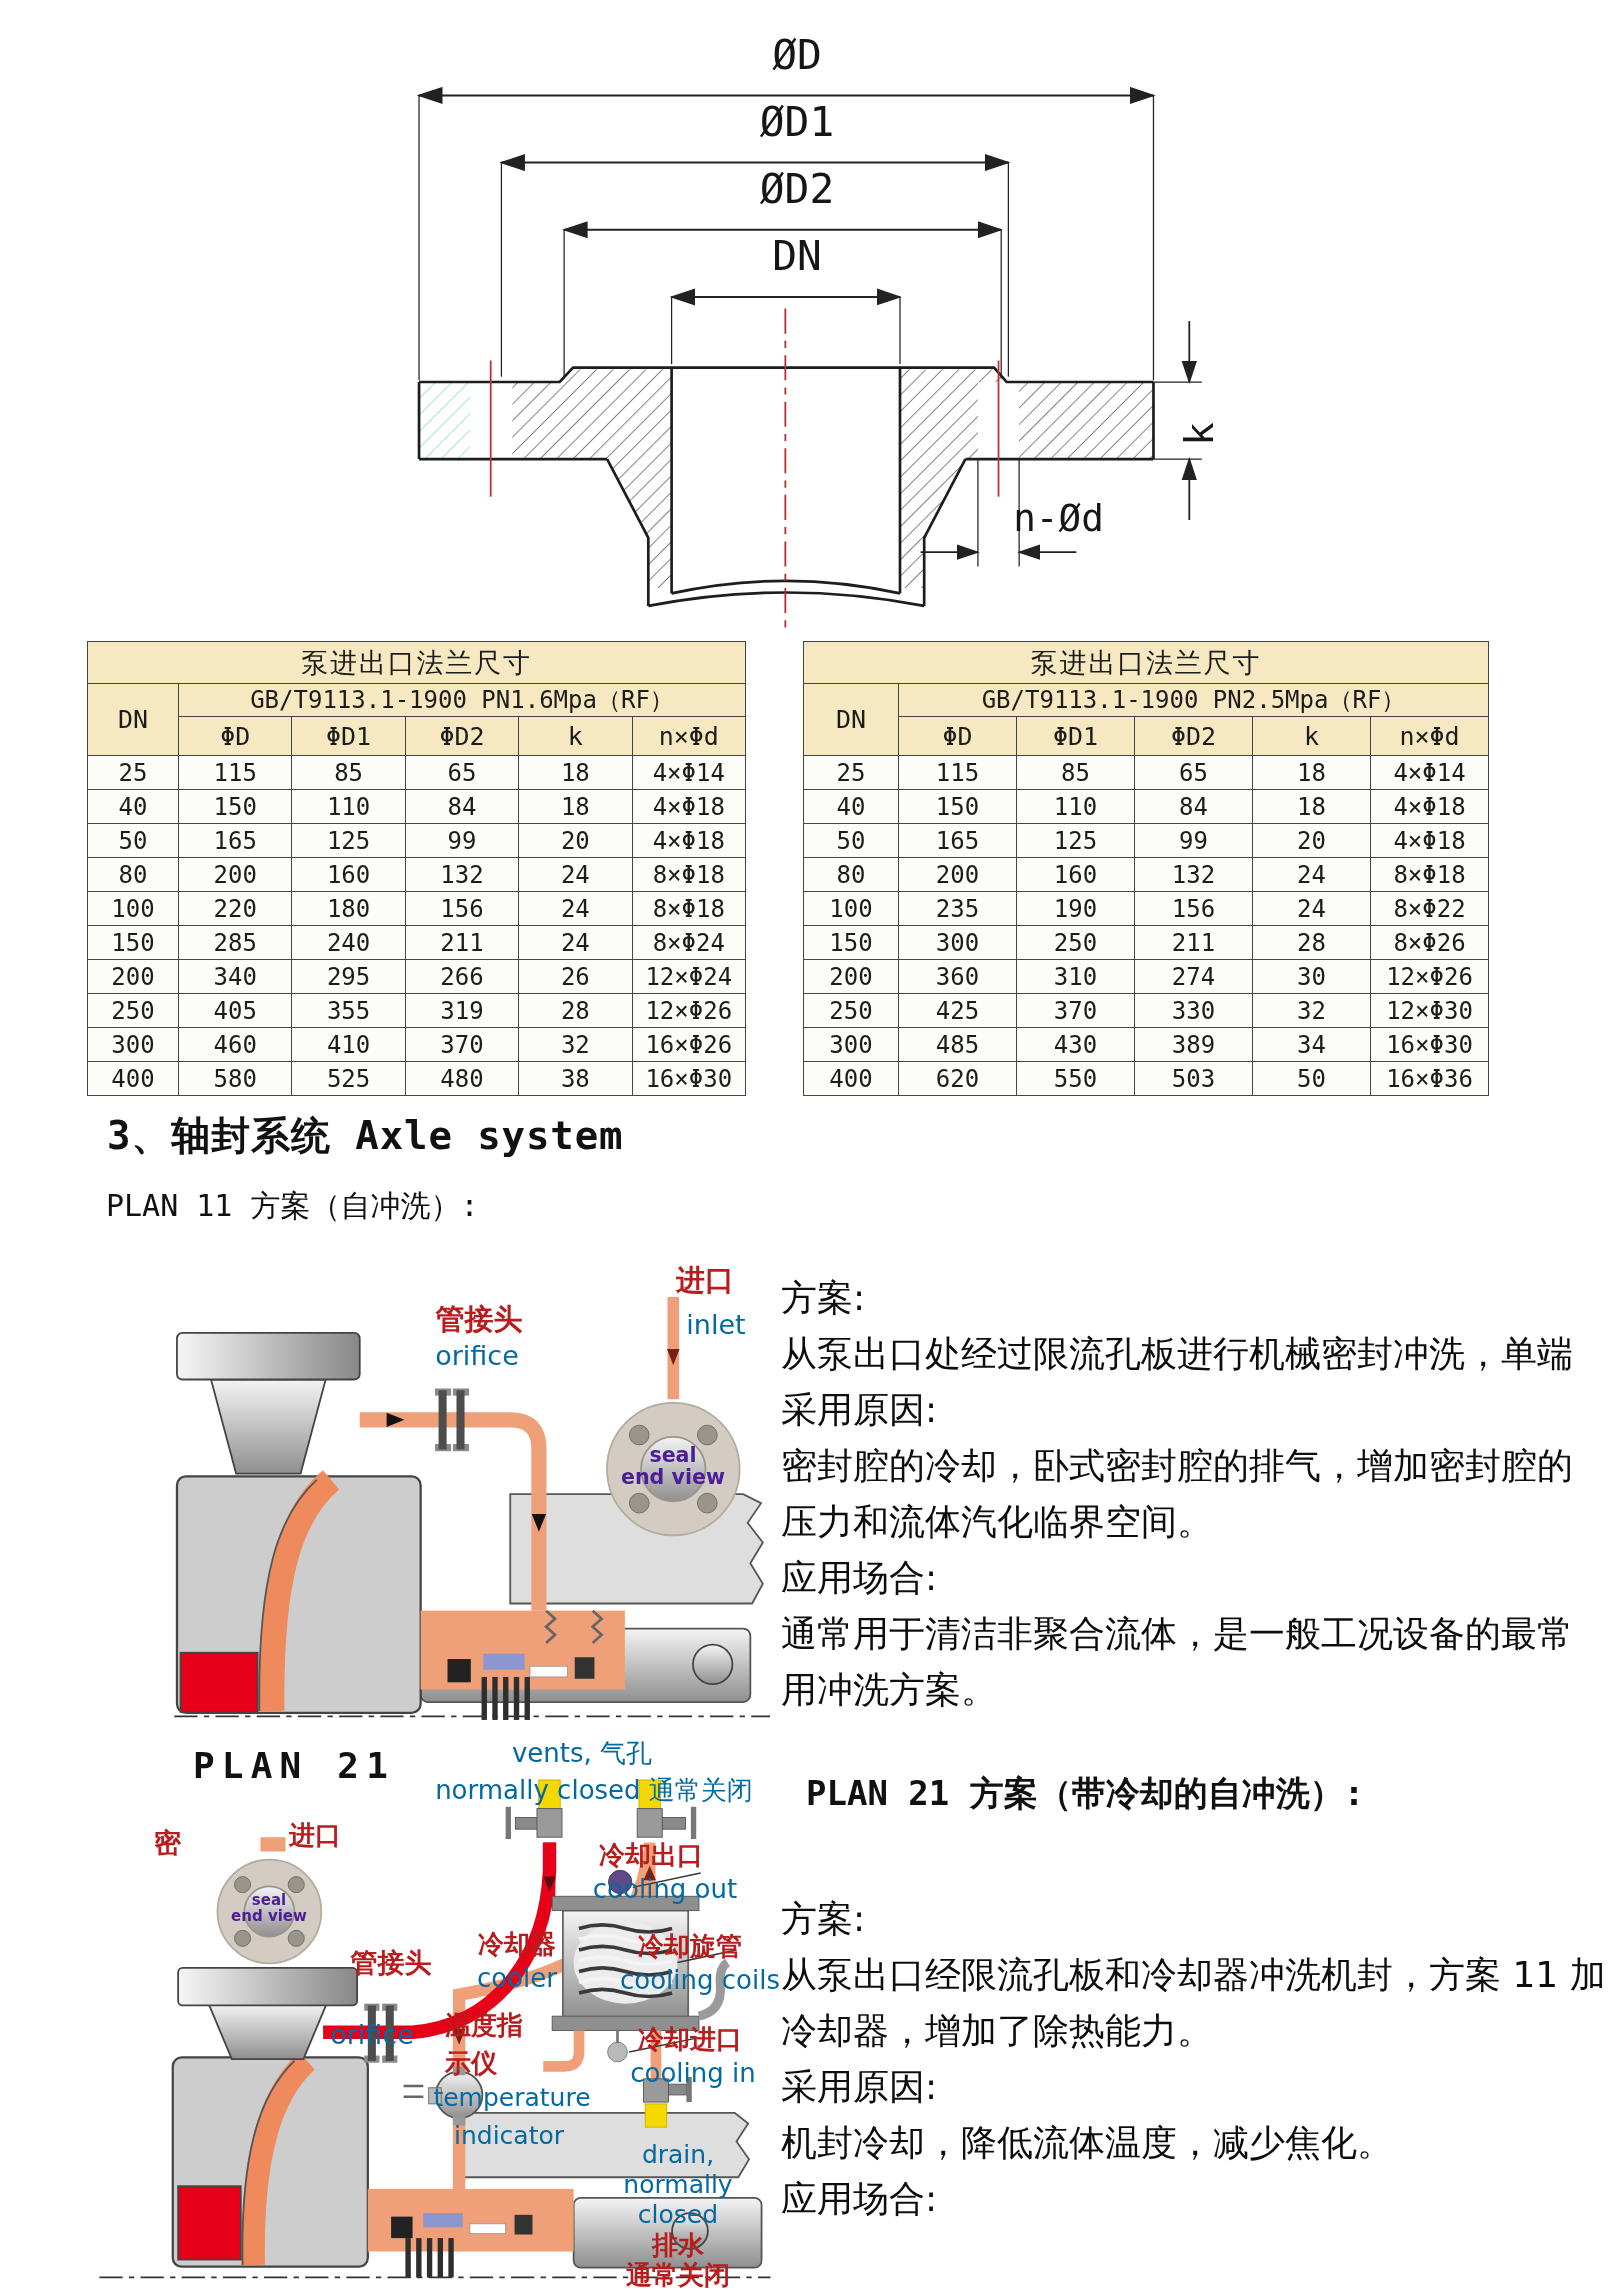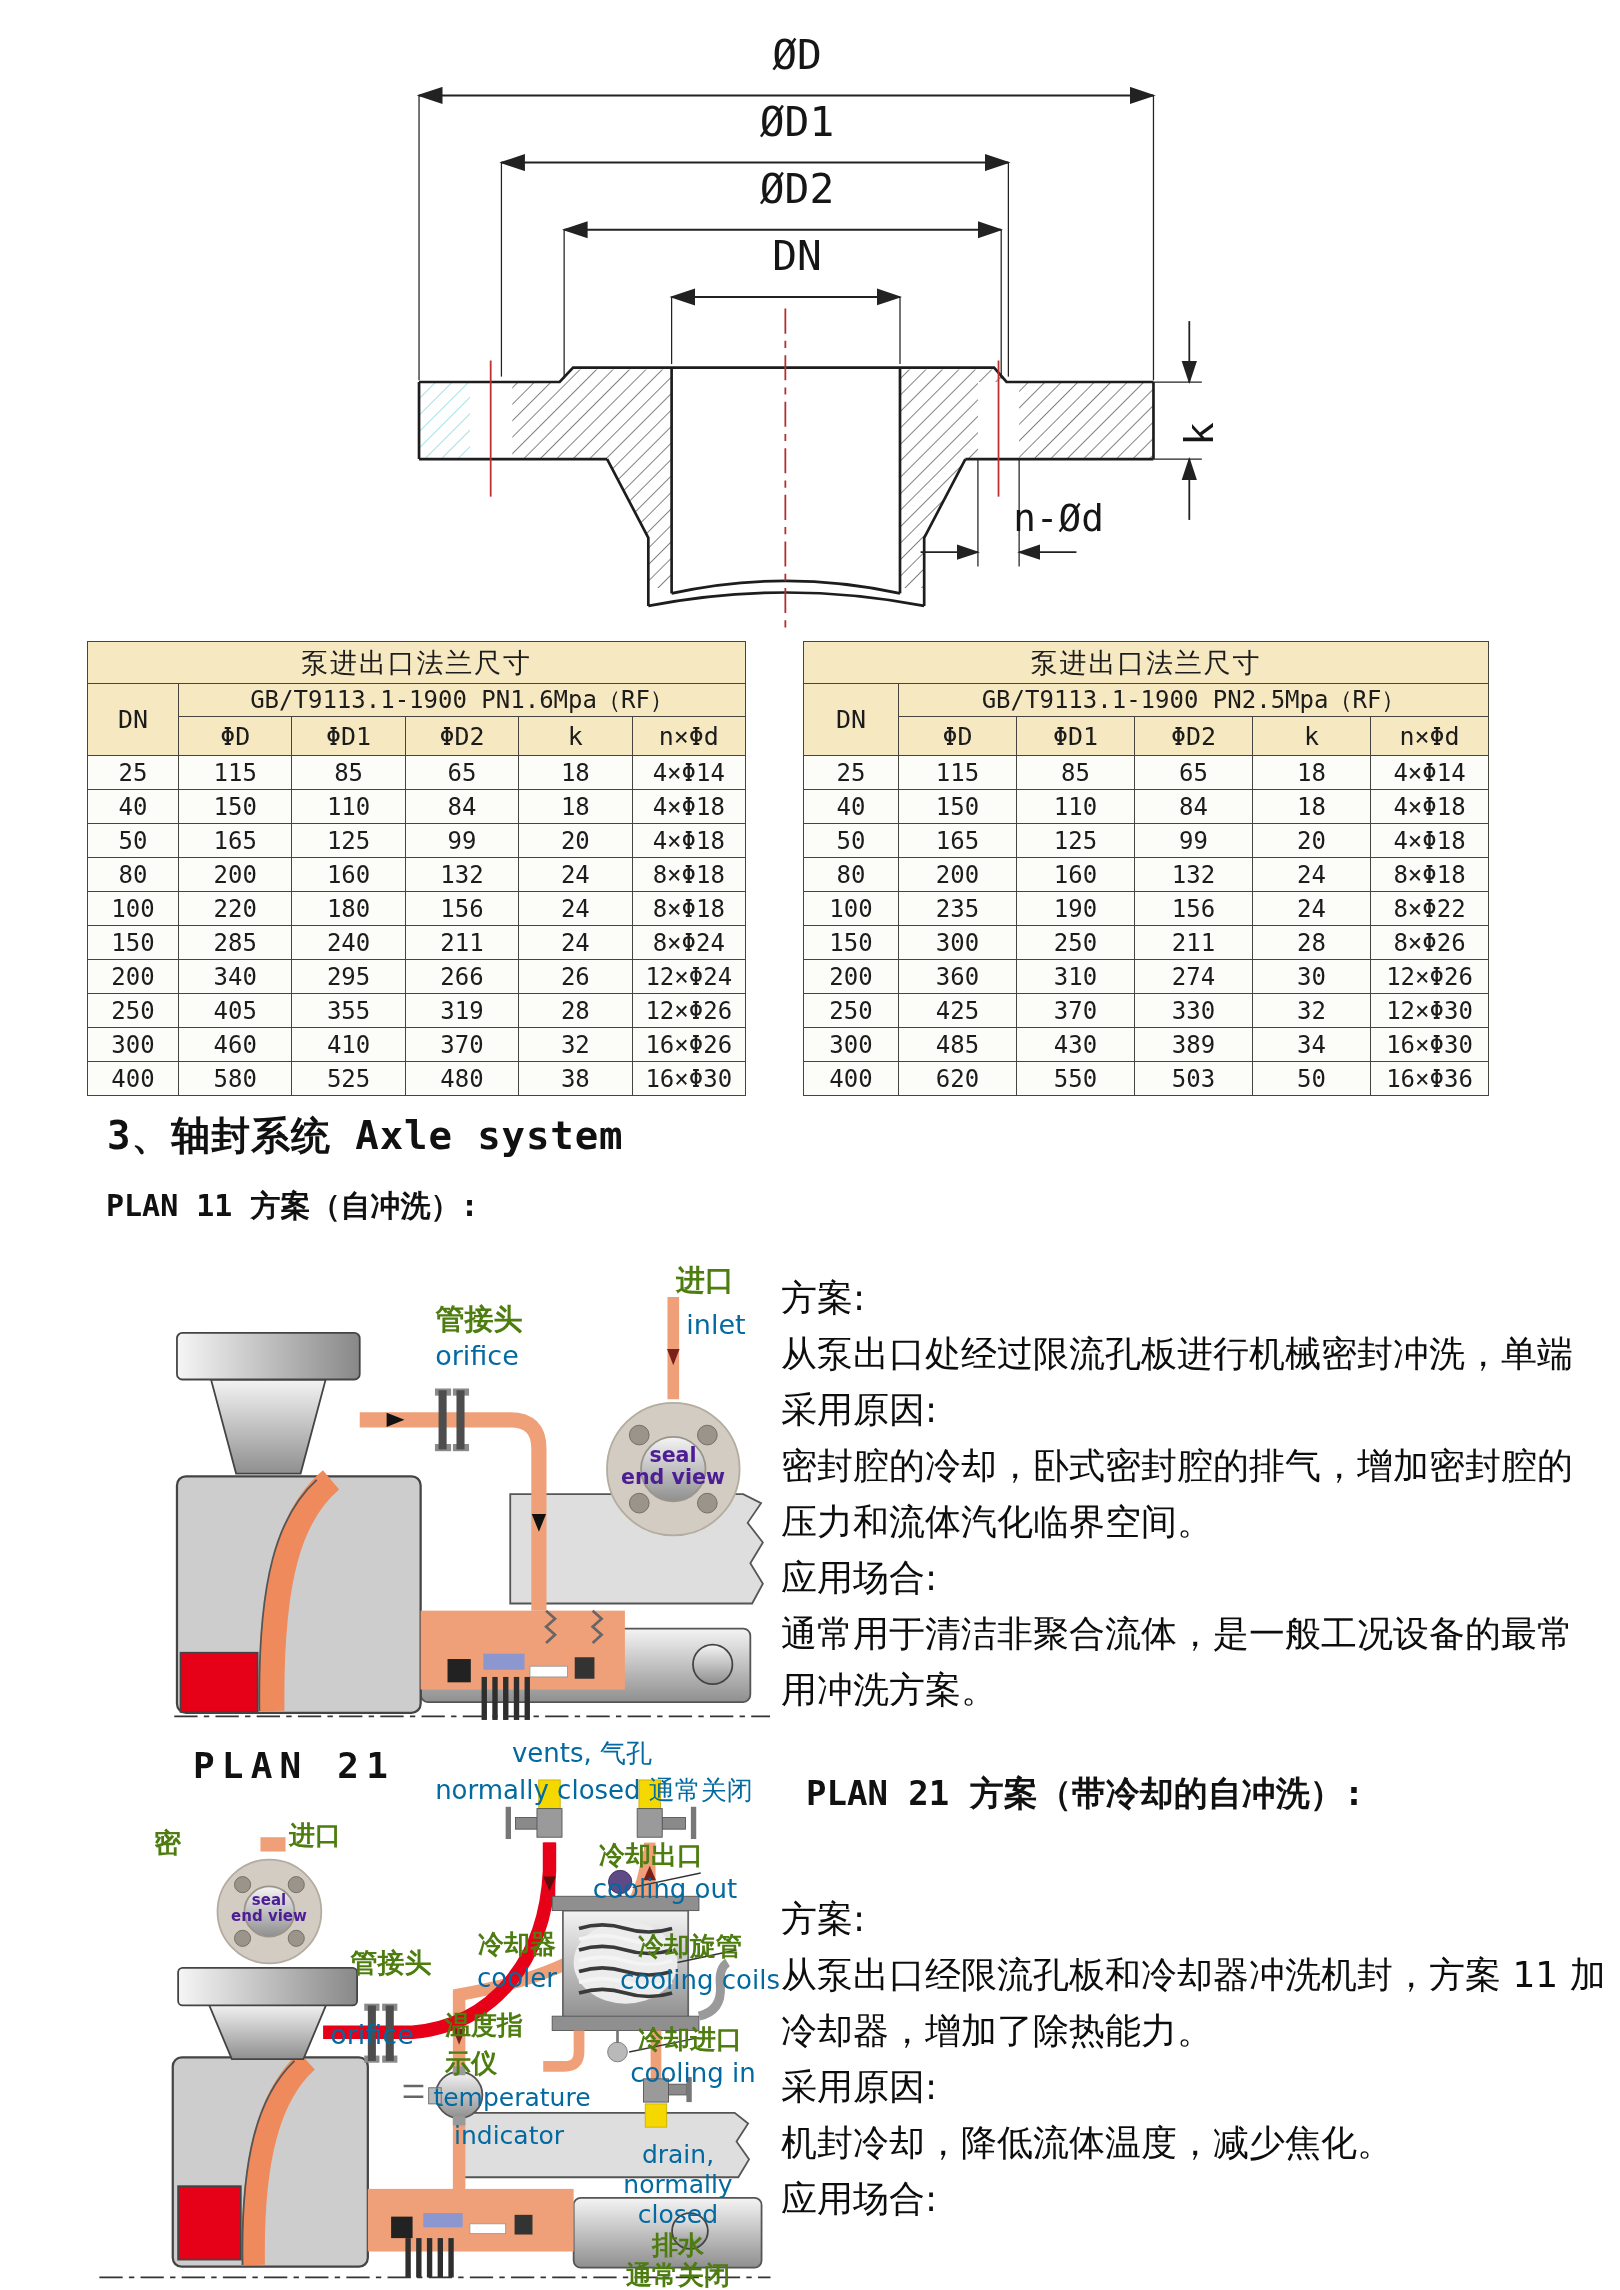--- a/index.html
+++ b/index.html
@@ -15,24 +15,24 @@
   table.flange th,table.flange td{border:1.8px solid #45443e;text-align:center;padding:0;
     font-weight:normal;color:#1c1c1c;}
   table.flange .t-title{height:41px;background:#f6e8c0;font-size:27px;letter-spacing:1.8px;}
   table.flange .t-std{height:30px;background:#f6e8c0;font-size:24px;}
   table.flange .t-dn{background:#f6e8c0;font-size:25px;}
   table.flange thead tr.cols th{height:38px;background:#f6e8c0;font-size:25px;}
   table.flange tbody td{height:33px;font-size:24px;background:#fcfcf9;}
 
   
   .h-section{font-size:39px;font-weight:bold;letter-spacing:0.9px;}
-  .h-plan{font-size:30px;font-weight:bold;}
+  .h-plan{font-size:30px;font-weight:normal;}
   .tblock{line-height:56px;font-size:36px;color:#0d0d0d;}
   .tblock .tline{white-space:nowrap;}
-  .lab-cn{font-weight:bold;color:#4d7c0f;}
+  .lab-cn{font-weight:bold;color:#b91c1c;}
   .lab-en{color:#0369a1;}
   .seal-lab{color:#4c1d95;font-weight:bold;text-align:center;line-height:1.05;}
   svg text{font-family:"DejaVu Sans Mono","DejaVu Sans",monospace;}
 </style>
 </head>
 <body>
 
 <div id="page">
 
   <svg class="abs" style="left:376px;top:13.4px" width="842" height="618" viewBox="0 0 940 690">

